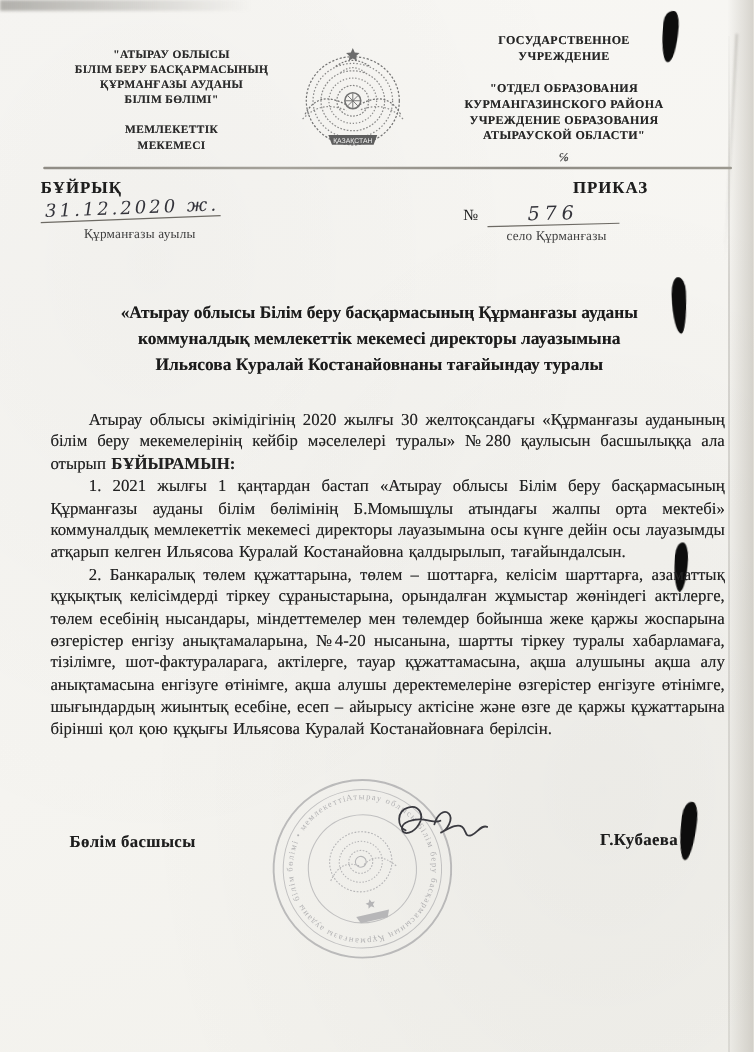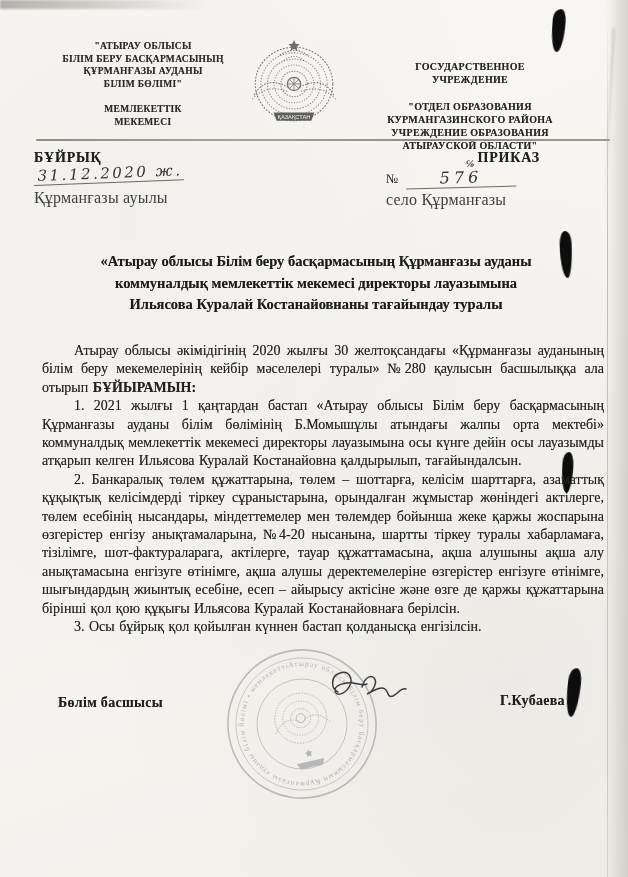--- a/index.html
+++ b/index.html
@@ -28,40 +28,40 @@
   .blot { position:absolute; background:#0d0d0d; filter:blur(0.35px); }
   .blot1 { left:552px; top:9px;  width:13px; height:43px; border-radius:62% 38% 55% 45% / 24% 30% 72% 60%; transform:rotate(4deg); }
   .blot2 { left:560px; top:231px; width:12px; height:47px; border-radius:48% 52% 42% 58% / 30% 26% 70% 66%; transform:rotate(-2deg); }
   .blot3 { left:562px; top:452px; width:11px; height:41px; border-radius:55% 45% 50% 50% / 28% 34% 66% 62%; transform:rotate(3deg); }
   .blot4 { left:567px; top:668px; width:13px; height:49px; border-radius:58% 42% 52% 48% / 26% 30% 70% 64%; transform:rotate(6deg); }
 
   
   .hdr-kz { position:absolute; left:48px; top:40px; width:190px; text-align:center;
     font-weight:bold; font-size:9.5px; line-height:12.5px; letter-spacing:0.3px; color:#2a2a2a; }
   .hdr-kz .gap { height:13px; }
-  .hdr-ru { position:absolute; left:352px; top:60px; width:236px; text-align:center;
+  .hdr-ru { position:absolute; left:352px; top:28px; width:236px; text-align:center;
     font-weight:bold; font-size:10px; line-height:13px; letter-spacing:0.3px; color:#262626; }
   .hdr-ru .gap { height:14px; }
   .hdr-mark { display:block; margin-top:5px; font-size:10px; color:#555; font-style:italic; }
 
   .emblem { position:absolute; left:243px; top:36px; opacity:0.85; }
 
   .rule { position:absolute; left:36px; right:18px; top:139px; height:2px;
     background:linear-gradient(to right, #8f8c85 0%, #a5a29a 35%, #8f8c85 70%, #9b988f 100%);
     border-radius:1px; }
 
   
   .order-kz { position:absolute; left:34px; top:150px; width:160px; }
   .order-kz .word { text-align:left; font-weight:bold; font-size:14px; letter-spacing:0.8px; }
   .order-ru { position:absolute; left:386px; top:150px; width:180px; }
   .order-ru .word { text-align:right; font-weight:bold; font-size:14px; letter-spacing:0.8px; width:130px; margin-left:24px;}
   .hand { font-family:"DejaVu Serif", serif; font-style:italic; color:#33333a; }
   .date-line { display:block; margin-top:1px; padding:0 0 0 4px; width:146px;
     border-bottom:1px solid #6d6a64; font-size:15px; letter-spacing:2.5px; transform:rotate(-2.2deg); transform-origin:left bottom; }
-  .place { margin-top:3px; font-size:16px; color:#3e3e3e; letter-spacing:0.2px; }
+  .place { margin-top:3px; font-size:11px; color:#3e3e3e; letter-spacing:0.2px;margin-left:36px; }
   .numrow { margin-top:2px; font-size:13px; }
   .num-label { display:inline-block; }
   .num-val { display:inline-block; width:110px; margin-left:8px; border-bottom:1px solid #6d6a64;
     font-size:16px; letter-spacing:4px; text-align:center; transform:rotate(-1.5deg); }
 
   
   .doc-title { position:absolute; left:48px; right:44px; top:251px; text-align:center;
     font-weight:bold; font-size:14.5px; line-height:21.5px; color:#1b1b1b; }
 
   
@@ -152,21 +152,20 @@
   <div class="doc-title txt">
     <div>«Атырау облысы Білім беру басқармасының Құрманғазы ауданы</div>
     <div>коммуналдық мемлекеттік мекемесі директоры лауазымына</div>
     <div>Ильясова Куралай Костанайовнаны тағайындау туралы</div>
   </div>
 
   <div class="body txt">
     <p><span>Атырау облысы әкімідігінің 2020 жылғы 30 желтоқсандағы «Құрманғазы ауданының білім беру мекемелерінің кейбір мәселелері туралы» №280 қаулысын басшылыққа ала отырып </span><span class="resolve">БҰЙЫРАМЫН:</span></p>
     <p>1. 2021 жылғы 1 қаңтардан бастап «Атырау облысы Білім беру басқармасының Құрманғазы  ауданы білім  бөлімінің Б.Момышұлы атындағы жалпы орта мектебі» коммуналдық мемлекеттік мекемесі директоры лауазымына осы күнге дейін осы лауазымды атқарып келген Ильясова Куралай Костанайовна қалдырылып, тағайындалсын.</p>
     <p>2. Банкаралық  төлем құжаттарына, төлем – шоттарға, келісім шарттарға, азаматтық құқықтық келісімдерді тіркеу сұраныстарына, орындалған жұмыстар жөніндегі  актілерге, төлем есебінің нысандары, міндеттемелер мен төлемдер бойынша жеке қаржы жоспарына өзгерістер енгізу анықтамаларына, №4-20 нысанына, шартты тіркеу туралы хабарламаға, тізілімге, шот-фактураларага, актілерге, тауар құжаттамасына, ақша алушыны ақша алу анықтамасына енгізуге өтінімге, ақша алушы деректемелеріне өзгерістер енгізуге өтінімге, шығындардың жиынтық есебіне, есеп – айырысу актісіне және өзге де қаржы құжаттарына бірінші қол қою құқығы Ильясова Куралай Костанайовнаға берілсін.</p>
-    <p>3. Осы бұйрық қол қойылған күннен бастап қолданысқа енгізілсін.</p>
   </div>
 
   <div class="stamp-wrap">
     <svg width="184" height="184" viewBox="0 0 184 184">
       <defs>
         <path id="stampRim" d="M92,34 a58,58 0 1,1 -0.05,0"></path>
       </defs>
       <circle cx="92" cy="92" r="74" fill="none" stroke="#8f8f93" stroke-width="1.6"></circle>
       <circle cx="92" cy="92" r="66" fill="none" stroke="#9a9a9e" stroke-width="0.8"></circle>
       <circle cx="92" cy="92" r="45" fill="none" stroke="#9a9a9e" stroke-width="0.9"></circle>

